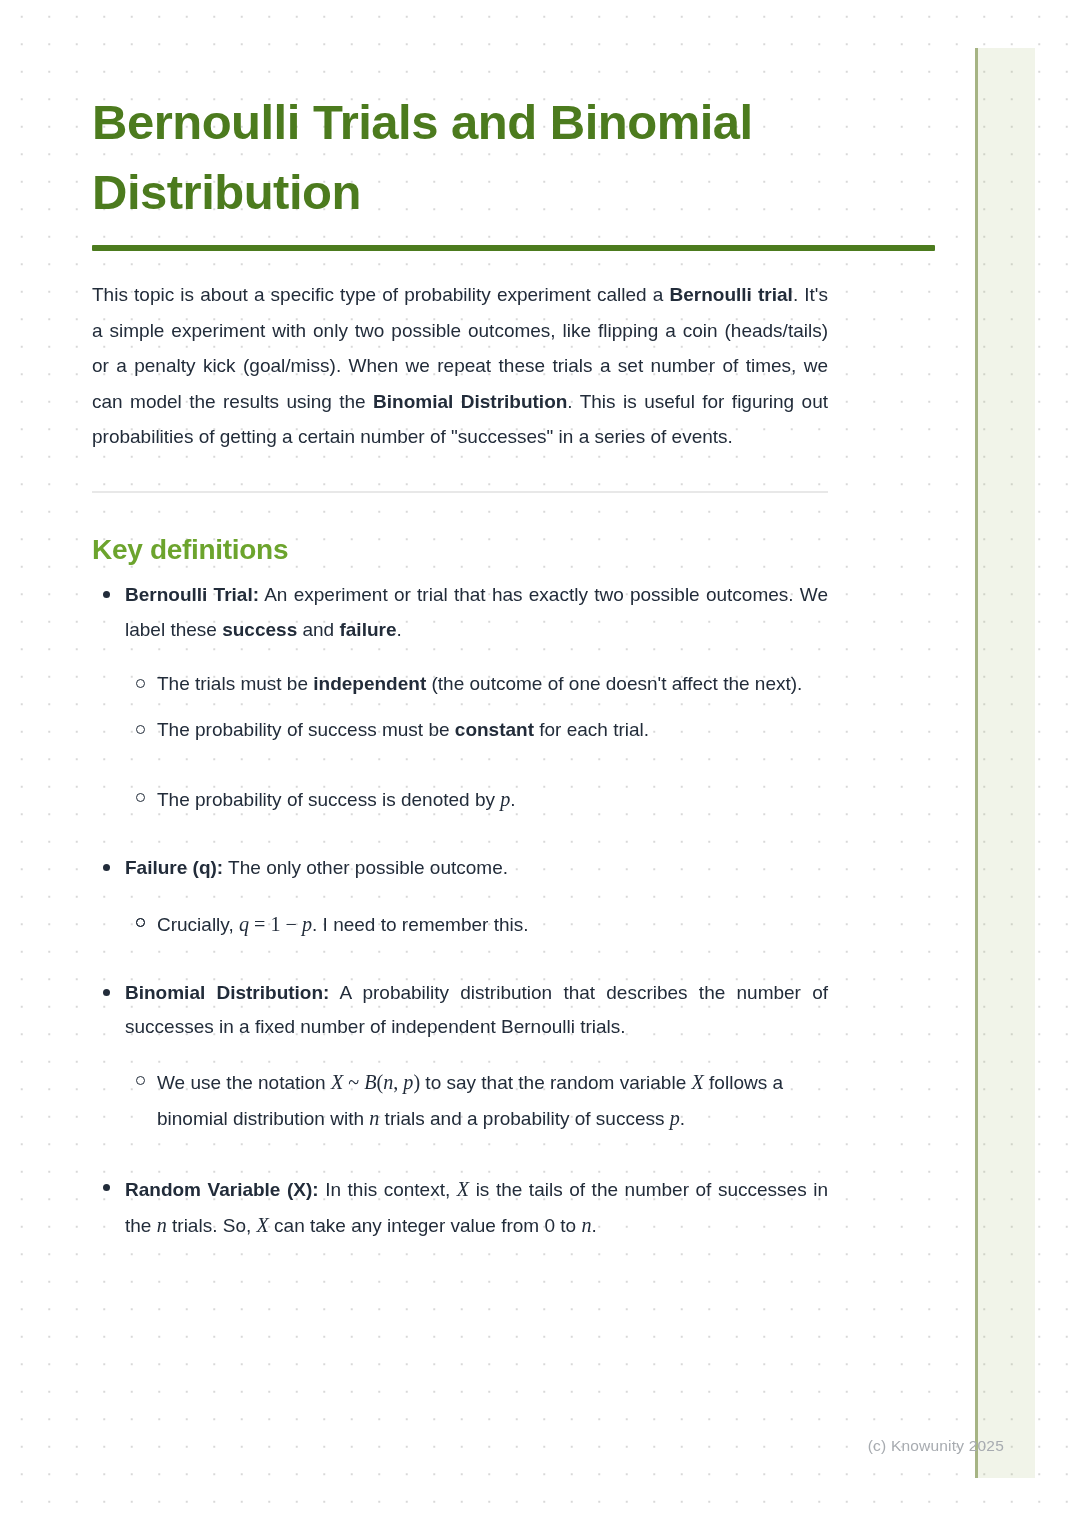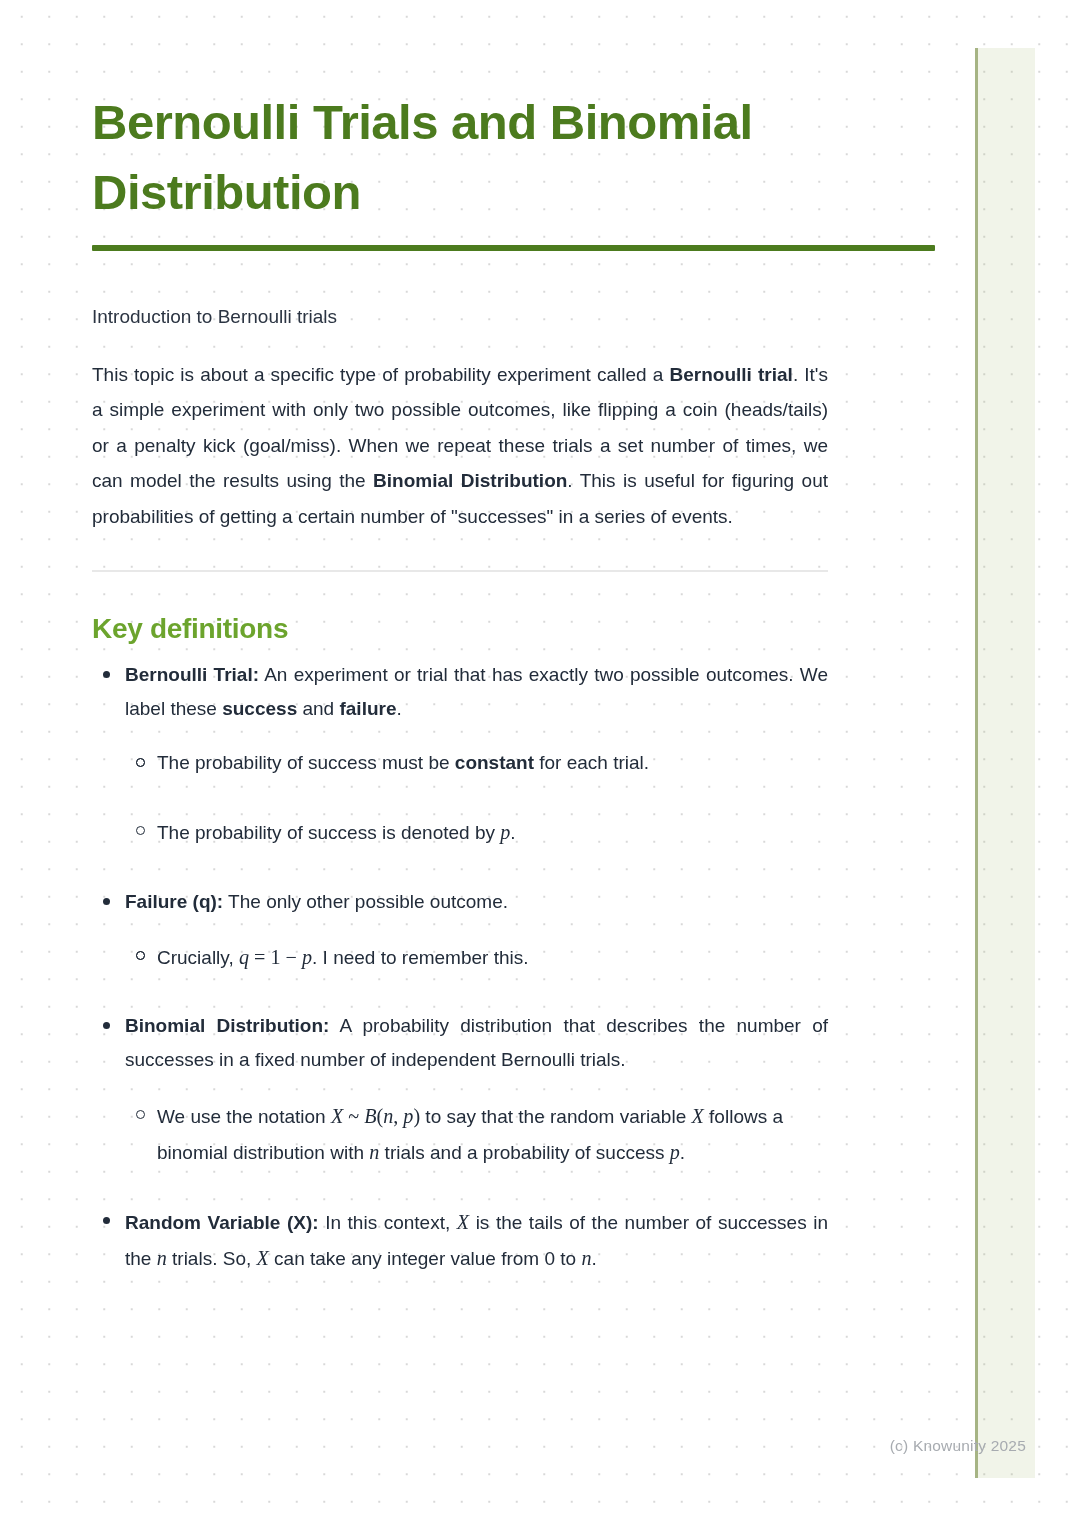--- a/index.html
+++ b/index.html
@@ -113,57 +113,57 @@
     border-radius: 50%;
     border: 1.8px solid #222c3a;
     background: transparent;
   }
   .b { font-weight: 700; }
   .i { font-style: italic; }
   .s { font-family: "Liberation Serif", serif; font-size: 1.06em; }
   .copyright {
     position: absolute;
     top: 1437px;
-    right: 54px;
+    right: 76px;
     font-size: 15.5px;
     letter-spacing: 0.2px;
     color: #a7abb0;
     z-index: 2;
   }
 </style>
 </head>
 <body>
 
 <div class="page">
 
   <div class="side-band"></div>
 
   <div class="content">
 
     <h1 class="title">Bernoulli Trials and Binomial Distribution</h1>
 
     <div class="title-rule"></div>
 
-    <div class="kicker">Introduction to Bernoulli trials</div>
 
     <p class="intro-paragraph"><span>This topic is about a specific type of probability experiment called a </span><span class="b">Bernoulli trial</span><span>. It's a simple experiment with only two possible outcomes, like flipping a coin (heads/tails) or a penalty kick (goal/miss). When we repeat these trials a set number of times, we can model the results using the </span><span class="b">Binomial Distribution</span><span>. This is useful for figuring out probabilities of getting a certain number of "successes" in a series of events.</span></p>
 
     <div class="soft-divider"></div>
 
     <h2 class="section-heading">Key definitions</h2>
 
     <div class="kd-list">
   <div class="kd-item">
     <div class="kd-item-row">
       <span class="bullet-dot"></span>
       <span><span class="b">Bernoulli Trial:</span><span> An experiment or trial that has exactly two possible outcomes. We label these </span><span class="b">success</span><span> and </span><span class="b">failure</span><span>.</span></span>
     </div>
     <div class="sub-list">
   <div class="sub-item">
     <span class="bullet-ring"></span>
+    <span><span>The trials must be </span><span class="b">independent</span><span> (the outcome of one doesn't affect the next).</span></span>
   </div>
 
   <div class="sub-item">
     <span class="bullet-ring"></span>
     <span><span>The probability of success must be </span><span class="b">constant</span><span> for each trial.</span></span>
   </div>
 </div>
   </div>
 
   <div class="kd-item">

